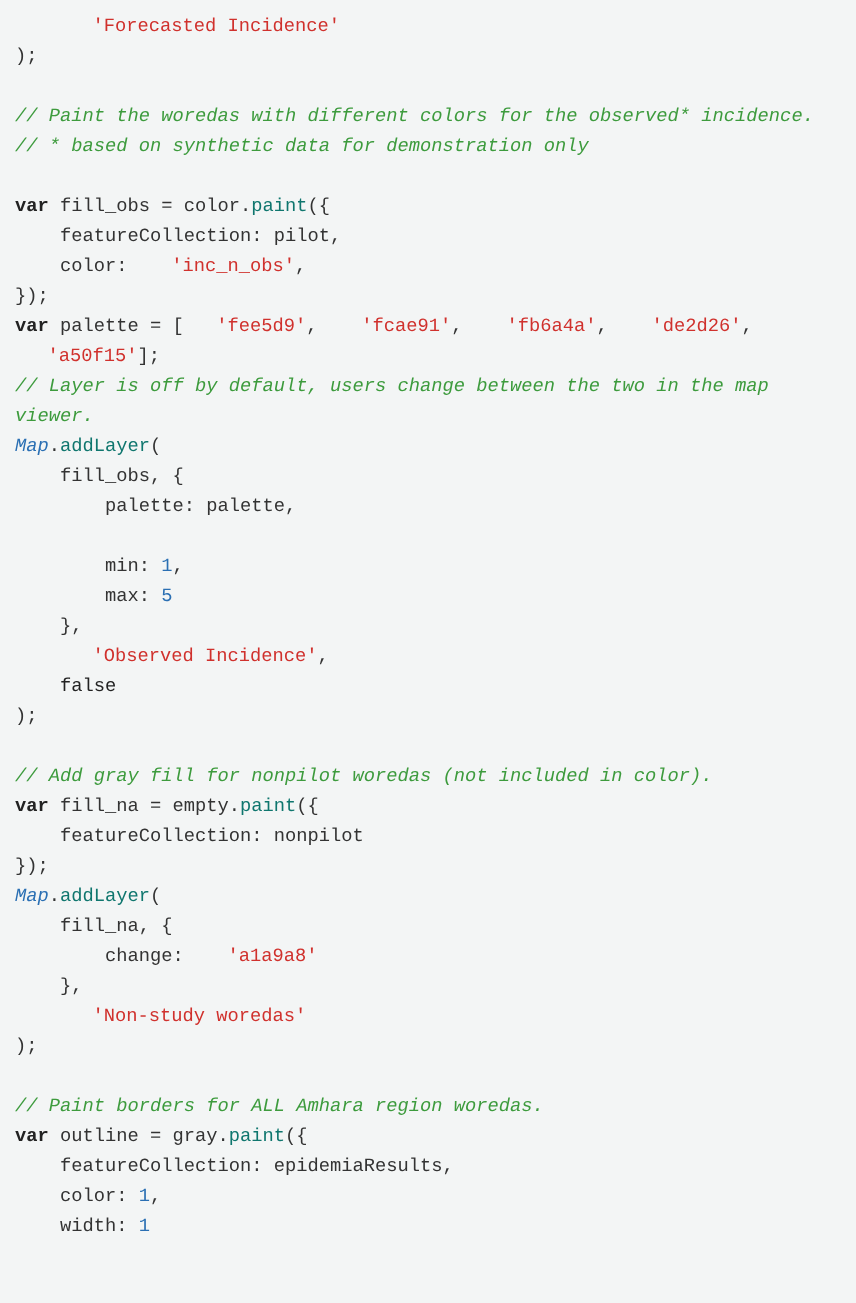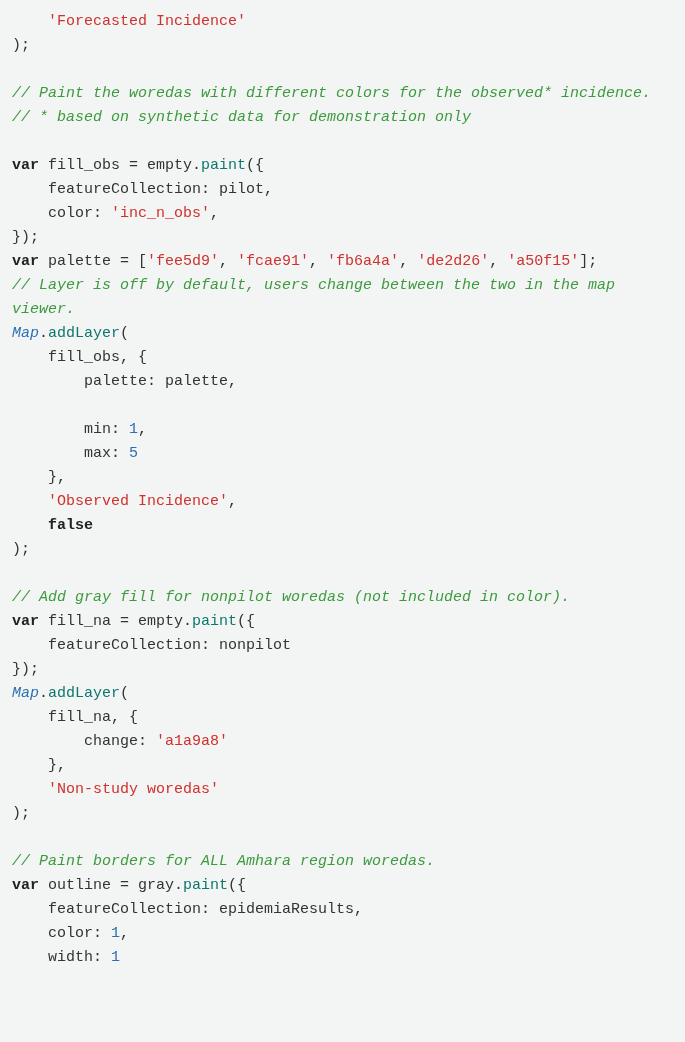--- a/index.html
+++ b/index.html
@@ -15,36 +15,36 @@
   }
   pre {
     margin: 0;
     white-space: pre-wrap;
     word-wrap: break-word;
     font-family: inherit;
   }
   .kw   { color: #222; font-weight: bold; text-align: right; }
   .fn   { color: #0f766e; }
   .obj  { color: #2a6fb3; font-style: italic; }
-  .str  { color: #d0312d; }
+  .str  { color: #d0312d; margin-left: 26px; }
   .num  { color: #2a6fb3; }
   .com  { color: #3d9b3d; font-style: italic; }
-  .bool { color: #222; font-weight: bold; }
+  .bool { color: #222; font-weight: normal; }
   .plain{ color: #333; }
 </style>
 </head>
 <body>
 
 <pre><span>    <span class="str">'Forecasted Incidence'</span></span>
 <span><span class="plain">);</span></span>
 
 <span><span class="com">// Paint the woredas with different colors for the observed* incidence.</span></span>
 <span><span class="com">// * based on synthetic data for demonstration only</span></span>
 
-<span><span class="kw">var</span><span class="plain"> fill_obs = empty.</span><span class="fn">paint</span><span class="plain">({</span></span>
+<span><span class="kw">var</span><span class="plain"> fill_obs = color.</span><span class="fn">paint</span><span class="plain">({</span></span>
 <span><span class="plain">    featureCollection: pilot,</span></span>
 <span><span class="plain">    color: </span><span class="str">'inc_n_obs'</span><span class="plain">,</span></span>
 <span><span class="plain">});</span></span>
 <span><span class="kw">var</span><span class="plain"> palette = [</span><span class="str">'fee5d9'</span><span class="plain">, </span><span class="str">'fcae91'</span><span class="plain">, </span><span class="str">'fb6a4a'</span><span class="plain">, </span><span class="str">'de2d26'</span><span class="plain">, </span><span class="str">'a50f15'</span><span class="plain">];</span></span>
 <span><span class="com">// Layer is off by default, users change between the two in the map viewer.</span></span>
 <span><span class="obj">Map</span><span class="plain">.</span><span class="fn">addLayer</span><span class="plain">(</span></span>
 <span><span class="plain">    fill_obs, {</span></span>
 <span><span class="plain">        palette: palette,</span></span>
 
 <span><span class="plain">        min: </span><span class="num">1</span><span class="plain">,</span></span>

